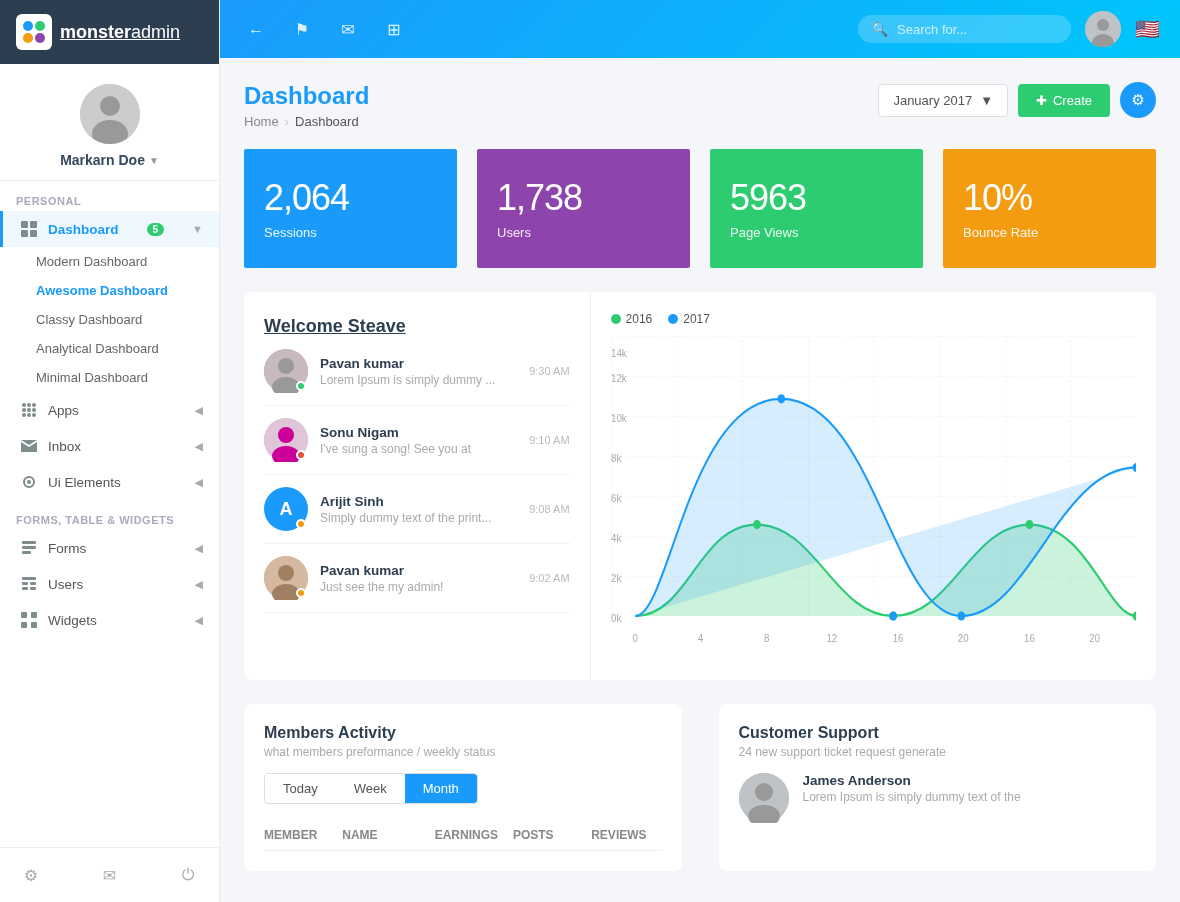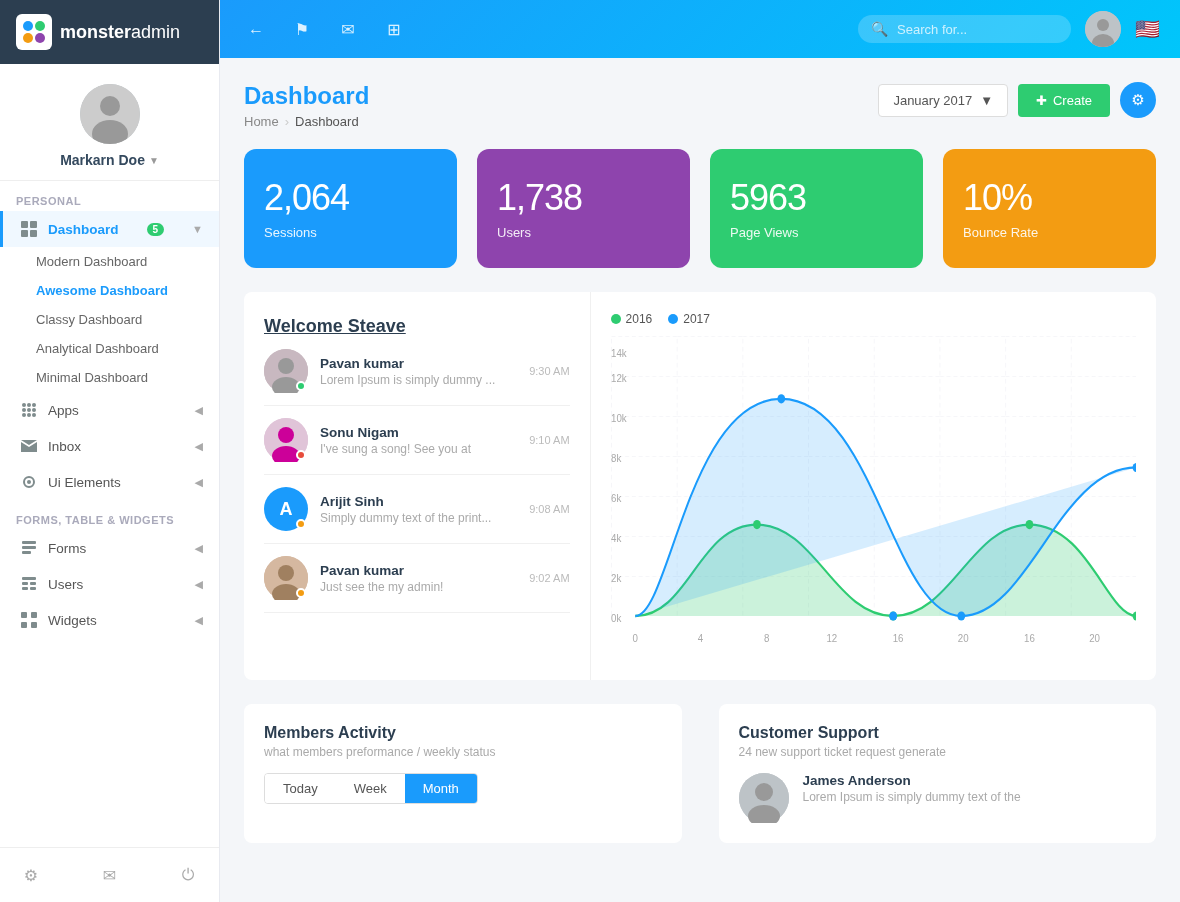--- a/index.html
+++ b/index.html
@@ -1,20 +1,20 @@
 <!DOCTYPE html>
 <html><head>
   <meta charset="utf-8">
   <style>
     * { margin: 0; padding: 0; box-sizing: border-box; }
     body { font-family: 'Segoe UI', Arial, sans-serif; display: flex; width: 1180px; height: 902px; overflow: hidden; background: #f4f6f9; }
 
     
     .sidebar { width: 220px; min-width: 220px; background: #fff; height: 100%; display: flex; flex-direction: column; border-right: 1px solid #e8eaf0; overflow-y: auto; }
-    .sidebar-logo { display: flex; align-items: center; gap: 8px; padding: 14px 16px; background: #2c3e50; color: #fff; }
+    .sidebar-logo { display: flex; align-items: center; gap: 8px; padding: 14px 16px; background: #2c3e50; color: #fff; text-decoration: underline; }
     .sidebar-logo-icon { width: 36px; height: 36px; background: #fff; border-radius: 6px; display: flex; align-items: center; justify-content: center; }
     .sidebar-logo-icon svg { width: 28px; height: 28px; }
     .sidebar-logo-text { font-size: 18px; font-weight: 300; }
     .sidebar-logo-text span { font-weight: 700; }
 
     .sidebar-profile { display: flex; flex-direction: column; align-items: center; padding: 20px 10px 12px; border-bottom: 1px solid #eee; }
     .sidebar-avatar { width: 60px; height: 60px; border-radius: 50%; background: #bdc3c7; overflow: hidden; display: flex; align-items: center; justify-content: center; font-size: 24px; color: #7f8c8d; }
     .sidebar-username { margin-top: 8px; font-size: 14px; font-weight: 600; color: #34495e; display: flex; align-items: center; gap: 4px; }
     .sidebar-username-caret { font-size: 10px; color: #999; }
 
@@ -53,21 +53,21 @@
     .breadcrumb a { color: #888; text-decoration: none; }
     .breadcrumb-sep { color: #ccc; }
     .breadcrumb-current { color: #555; }
     .page-header-actions { display: flex; align-items: center; gap: 10px; }
     .date-dropdown { background: #fff; border: 1px solid #ddd; border-radius: 4px; padding: 8px 14px; font-size: 13px; color: #555; display: flex; align-items: center; gap: 8px; cursor: pointer; }
     .btn-create { background: #2ecc71; color: #fff; border: none; border-radius: 4px; padding: 9px 18px; font-size: 13px; cursor: pointer; display: flex; align-items: center; gap: 6px; }
     .btn-settings { width: 36px; height: 36px; background: #1a9bfc; border-radius: 50%; display: flex; align-items: center; justify-content: center; cursor: pointer; color: #fff; font-size: 15px; }
 
     
     .stat-cards { display: grid; grid-template-columns: repeat(4, 1fr); gap: 20px; margin-bottom: 24px; }
-    .stat-card { border-radius: 12px; padding: 28px 20px; color: #fff; }
+    .stat-card { border-radius: 2px; padding: 28px 20px; color: #fff; }
     .stat-card-blue { background: #1a9bfc; }
     .stat-card-purple { background: #8e44ad; }
     .stat-card-green { background: #2ecc71; }
     .stat-card-orange { background: #f39c12; }
     .stat-card-value { font-size: 36px; font-weight: 300; letter-spacing: -1px; }
     .stat-card-label { font-size: 13px; opacity: 0.9; margin-top: 6px; }
     .messages-title { font-size: 18px; font-weight: 700; color: #2c3e50; text-decoration: underline; }
     .messages-subtitle { font-size: 12px; color: #aaa; margin-top: 3px; }
     .message-item { display: flex; align-items: center; gap: 12px; padding: 12px 0; border-bottom: 1px solid #f0f0f0; }
     .message-avatar { width: 44px; height: 44px; border-radius: 50%; background: #bdc3c7; flex-shrink: 0; display: flex; align-items: center; justify-content: center; font-weight: 700; font-size: 16px; color: #fff; position: relative; }
@@ -457,20 +457,27 @@
     <div class="bottom-section">
 
       <div class="bottom-card">
         <div class="bottom-card-title">Members Activity</div>
         <div class="bottom-card-subtitle">what members preformance / weekly status</div>
         <div class="activity-tabs">
           <div class="activity-tab">Today</div>
           <div class="activity-tab">Week</div>
           <div class="activity-tab active">Month</div>
         </div>
+        <div class="table-header">
+          <span>Member</span>
+          <span>Name</span>
+          <span>Earnings</span>
+          <span>Posts</span>
+          <span>Reviews</span>
+        </div>
       </div>
 
       <div class="bottom-card">
         <div class="bottom-card-title">Customer Support</div>
         <div class="bottom-card-subtitle">24 new support ticket request generate</div>
         <div class="support-item">
           <div class="support-avatar">
             <svg width="50" height="50" viewBox="0 0 50 50">
               <circle cx="25" cy="25" r="25" fill="#bdc3c7"></circle>
               <circle cx="25" cy="19" r="9" fill="#999"></circle>

